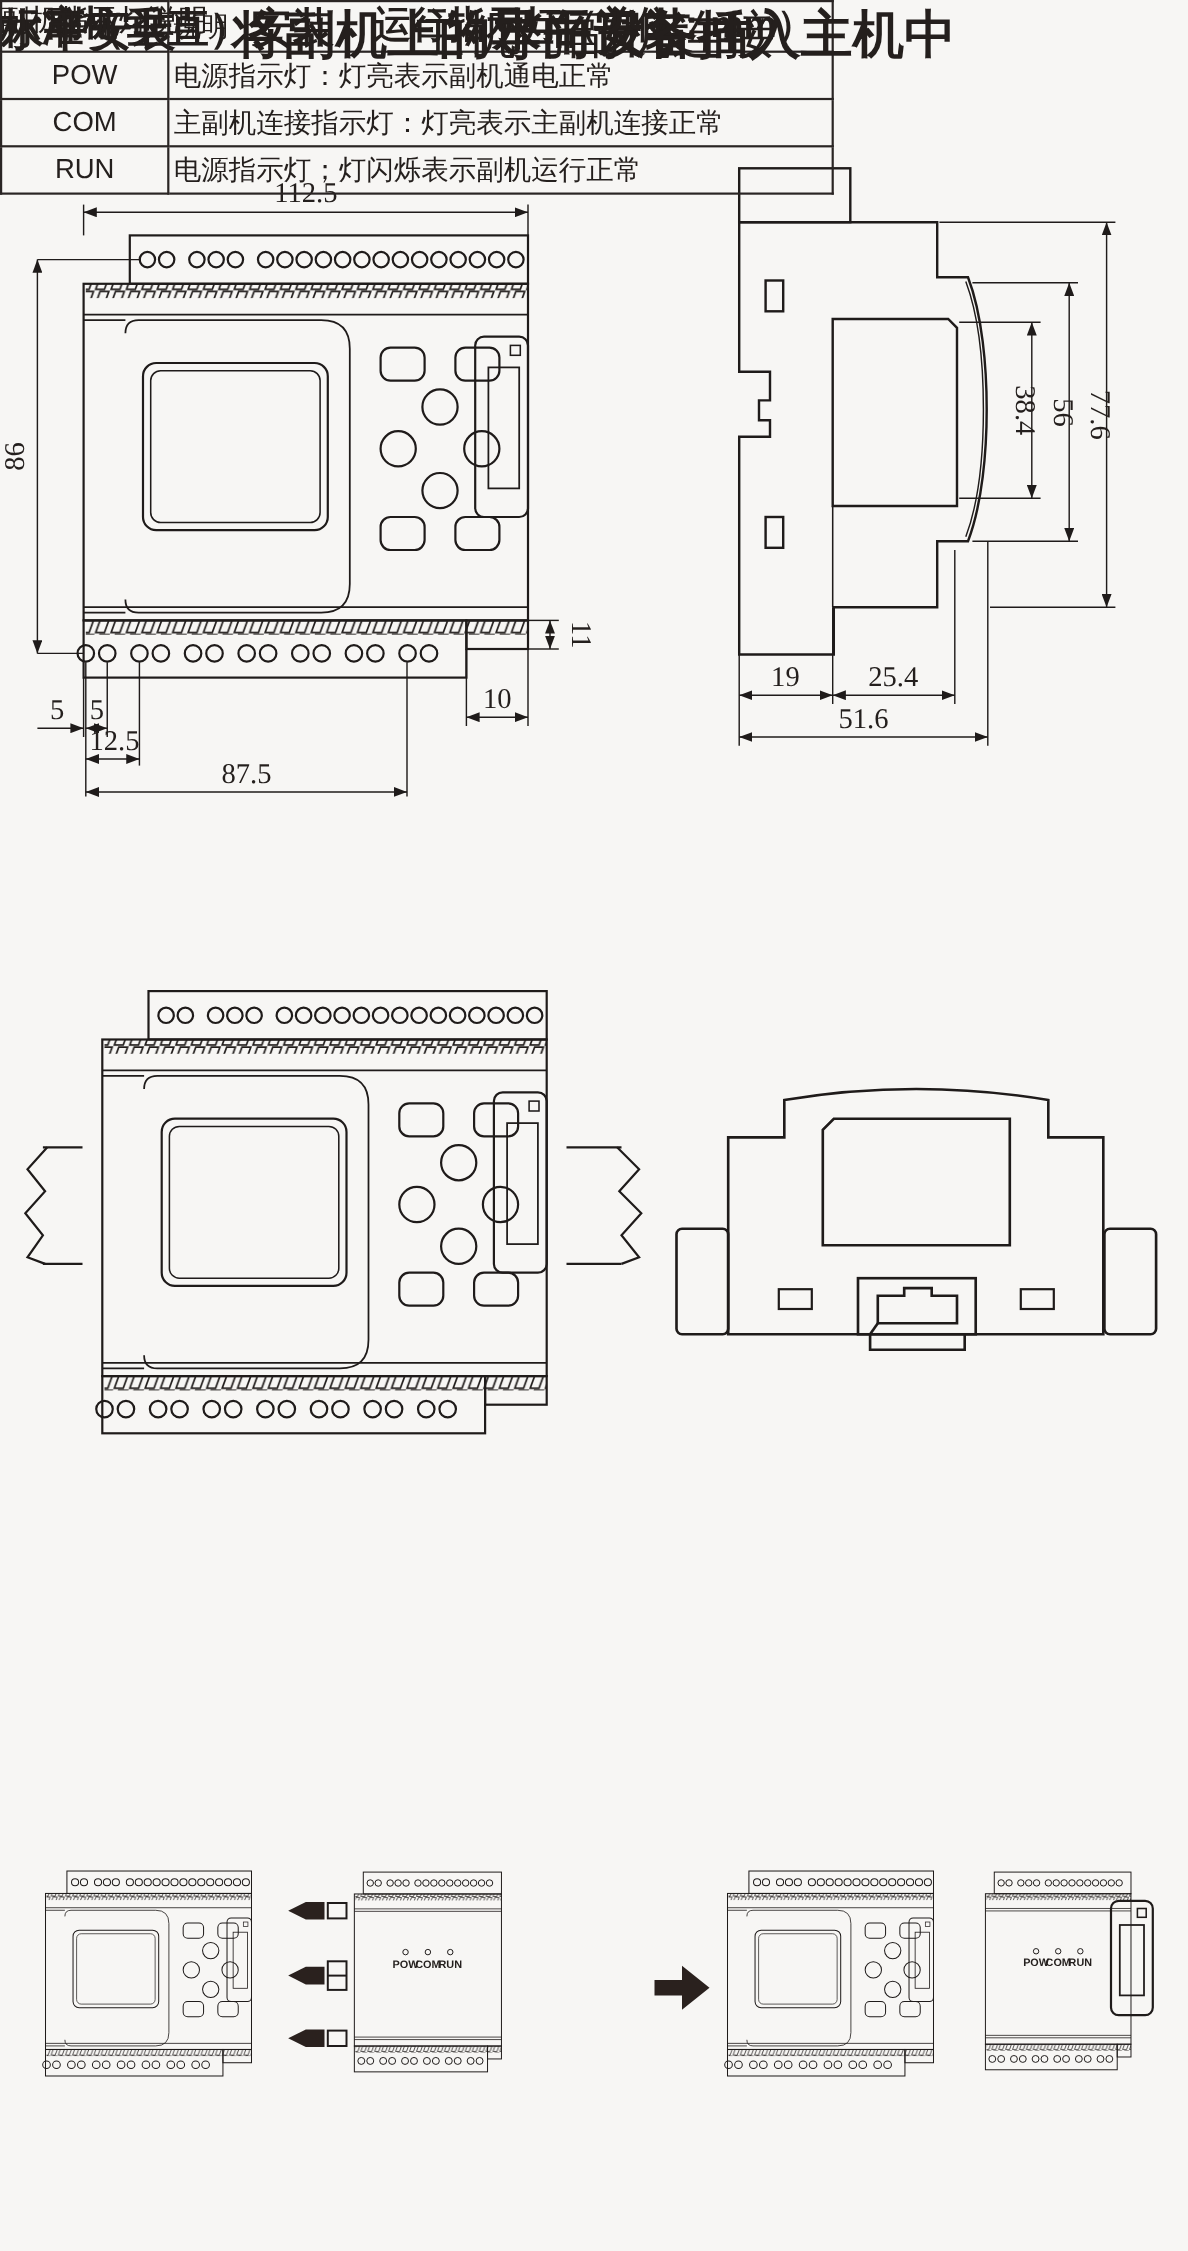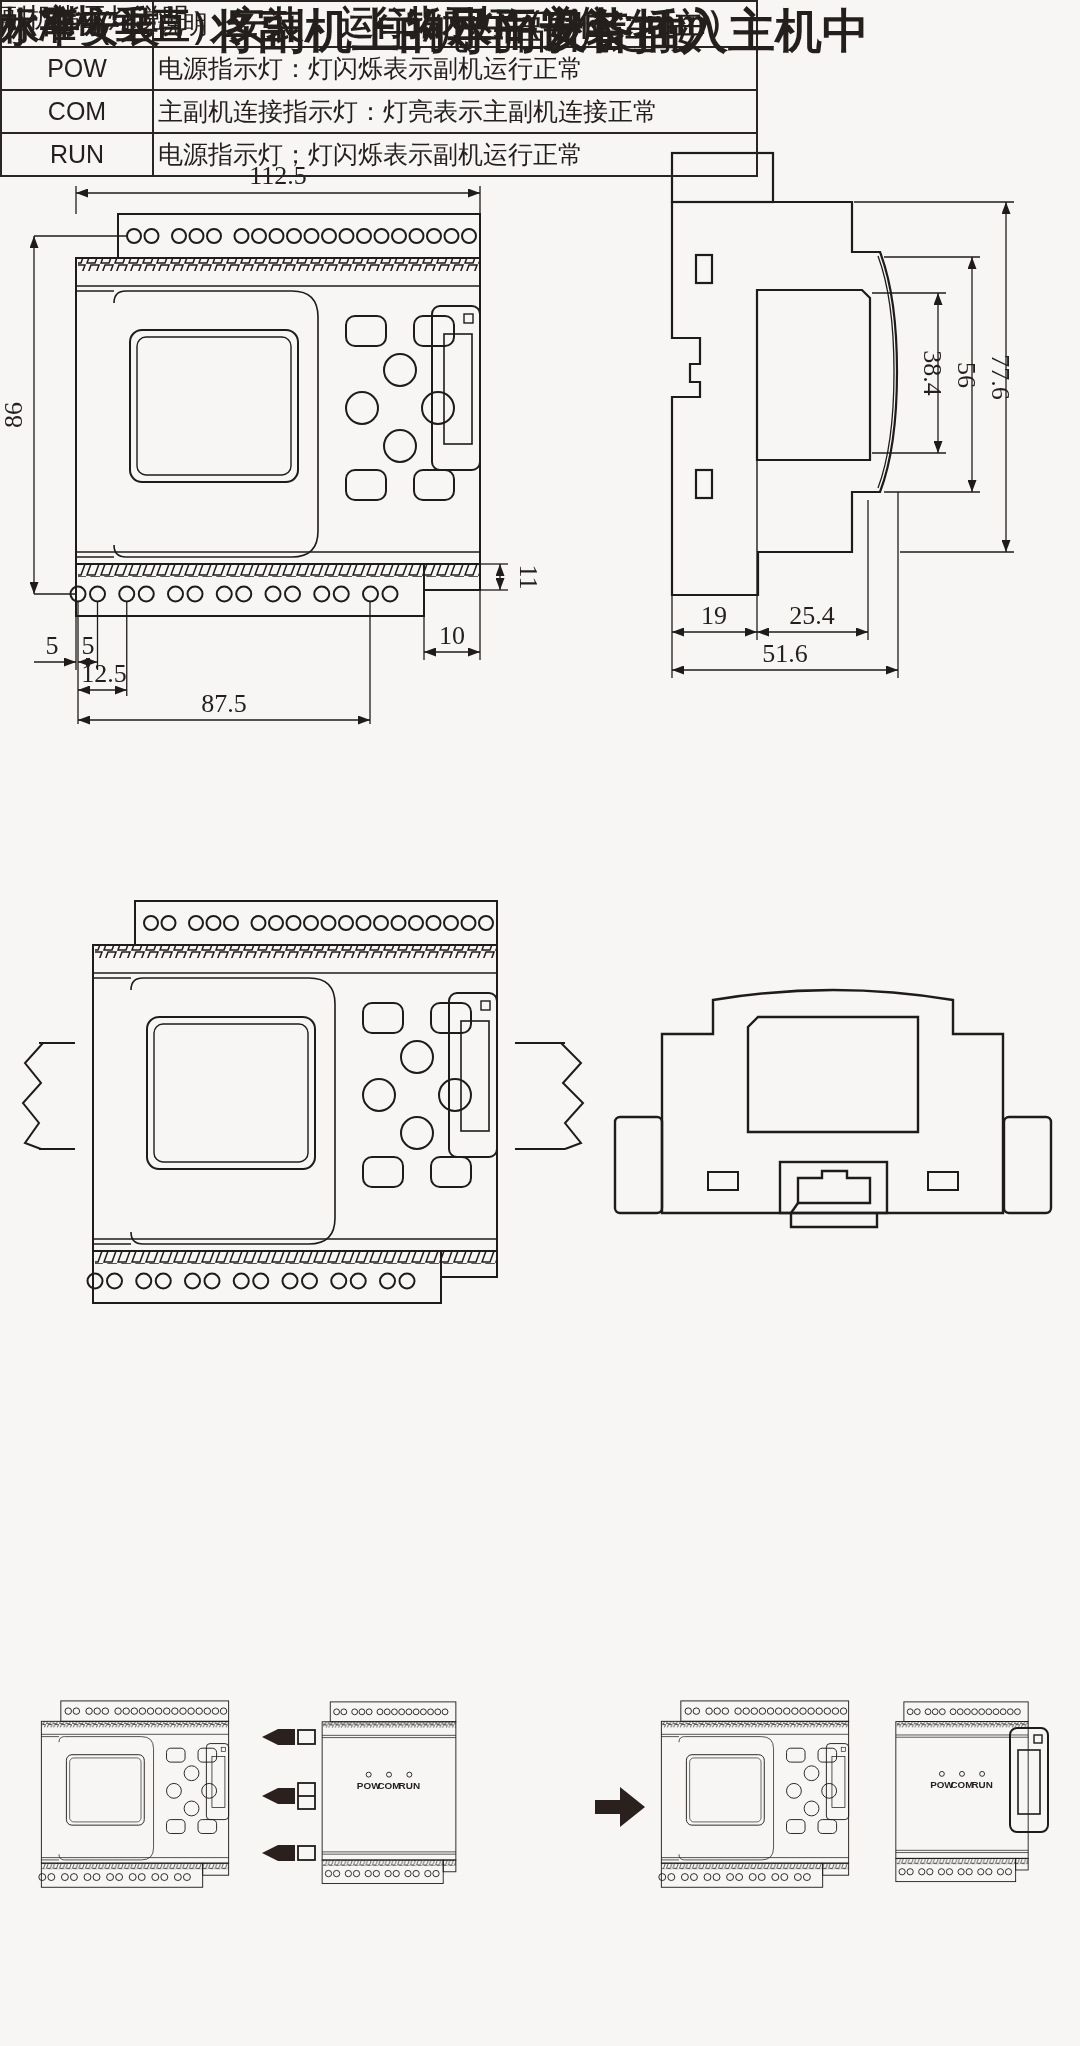--- a/index.html
+++ b/index.html
@@ -280,21 +280,21 @@
 
 <div class="abs cap" style="left:78;top:1346">副机指示灯说明</div>
 <table class="ind abs" style="left:78;top:1382">
   <tbody>
       <tr class="hdr">
     <td class="sym">符号</td>
     <td class="desc">说明</td>
   </tr>
   <tr>
     <td class="sym">POW</td>
-    <td class="desc">电源指示灯：灯闪烁表示副机运行正常</td>
+    <td class="desc">电源指示灯：灯亮表示副机通电正常</td>
   </tr>
   <tr>
     <td class="sym">COM</td>
     <td class="desc">主副机连接指示灯：灯亮表示主副机连接正常</td>
   </tr>
   <tr>
     <td class="sym">RUN</td>
     <td class="desc">电源指示灯；灯闪烁表示副机运行正常</td>
   </tr>
 </tbody>

